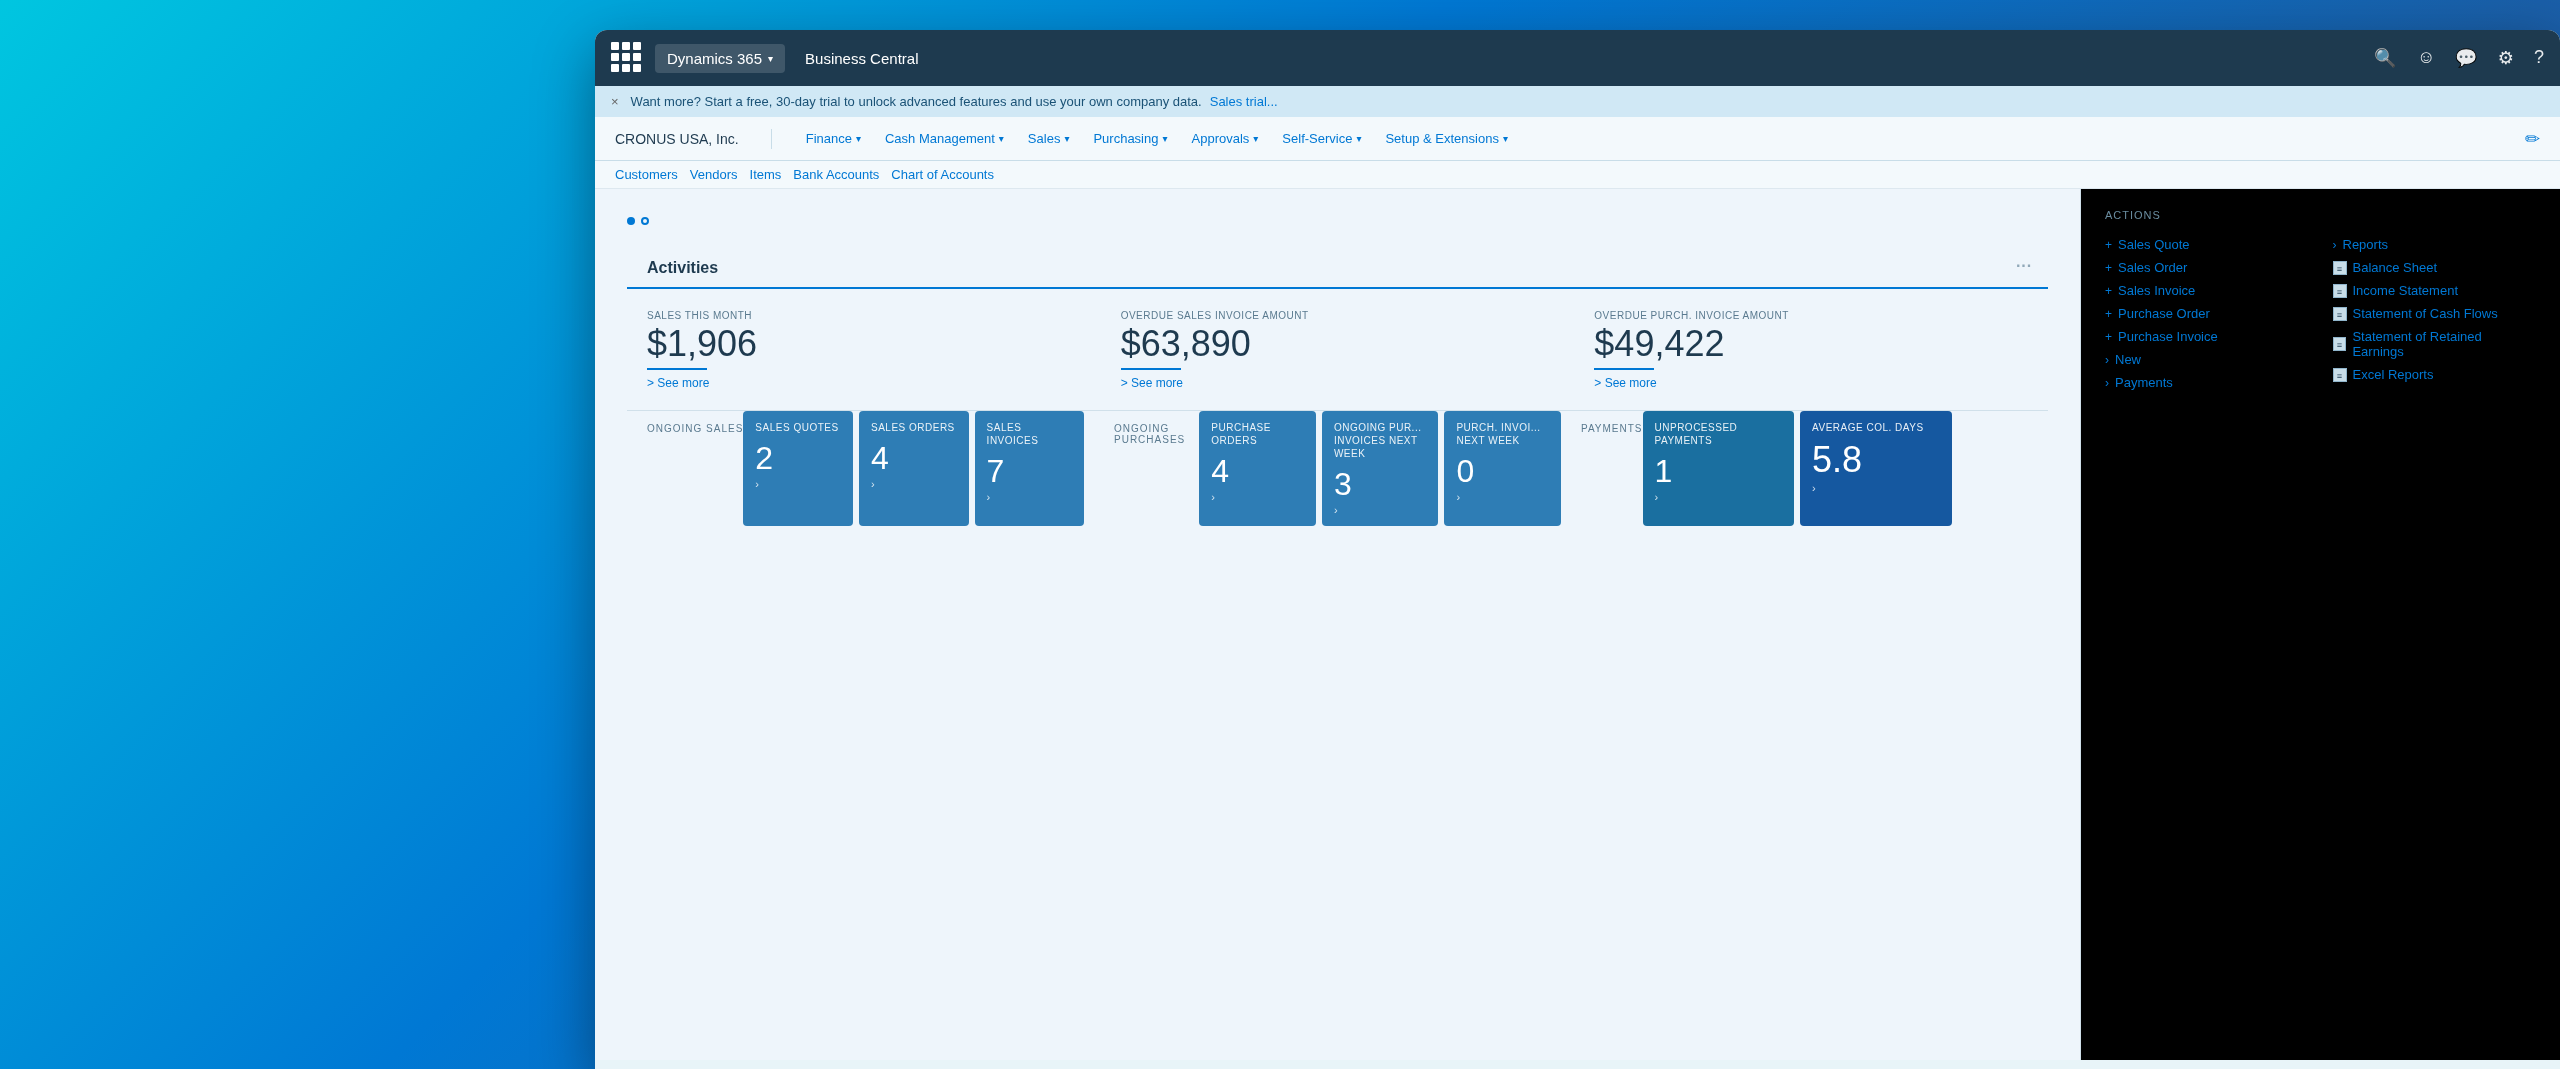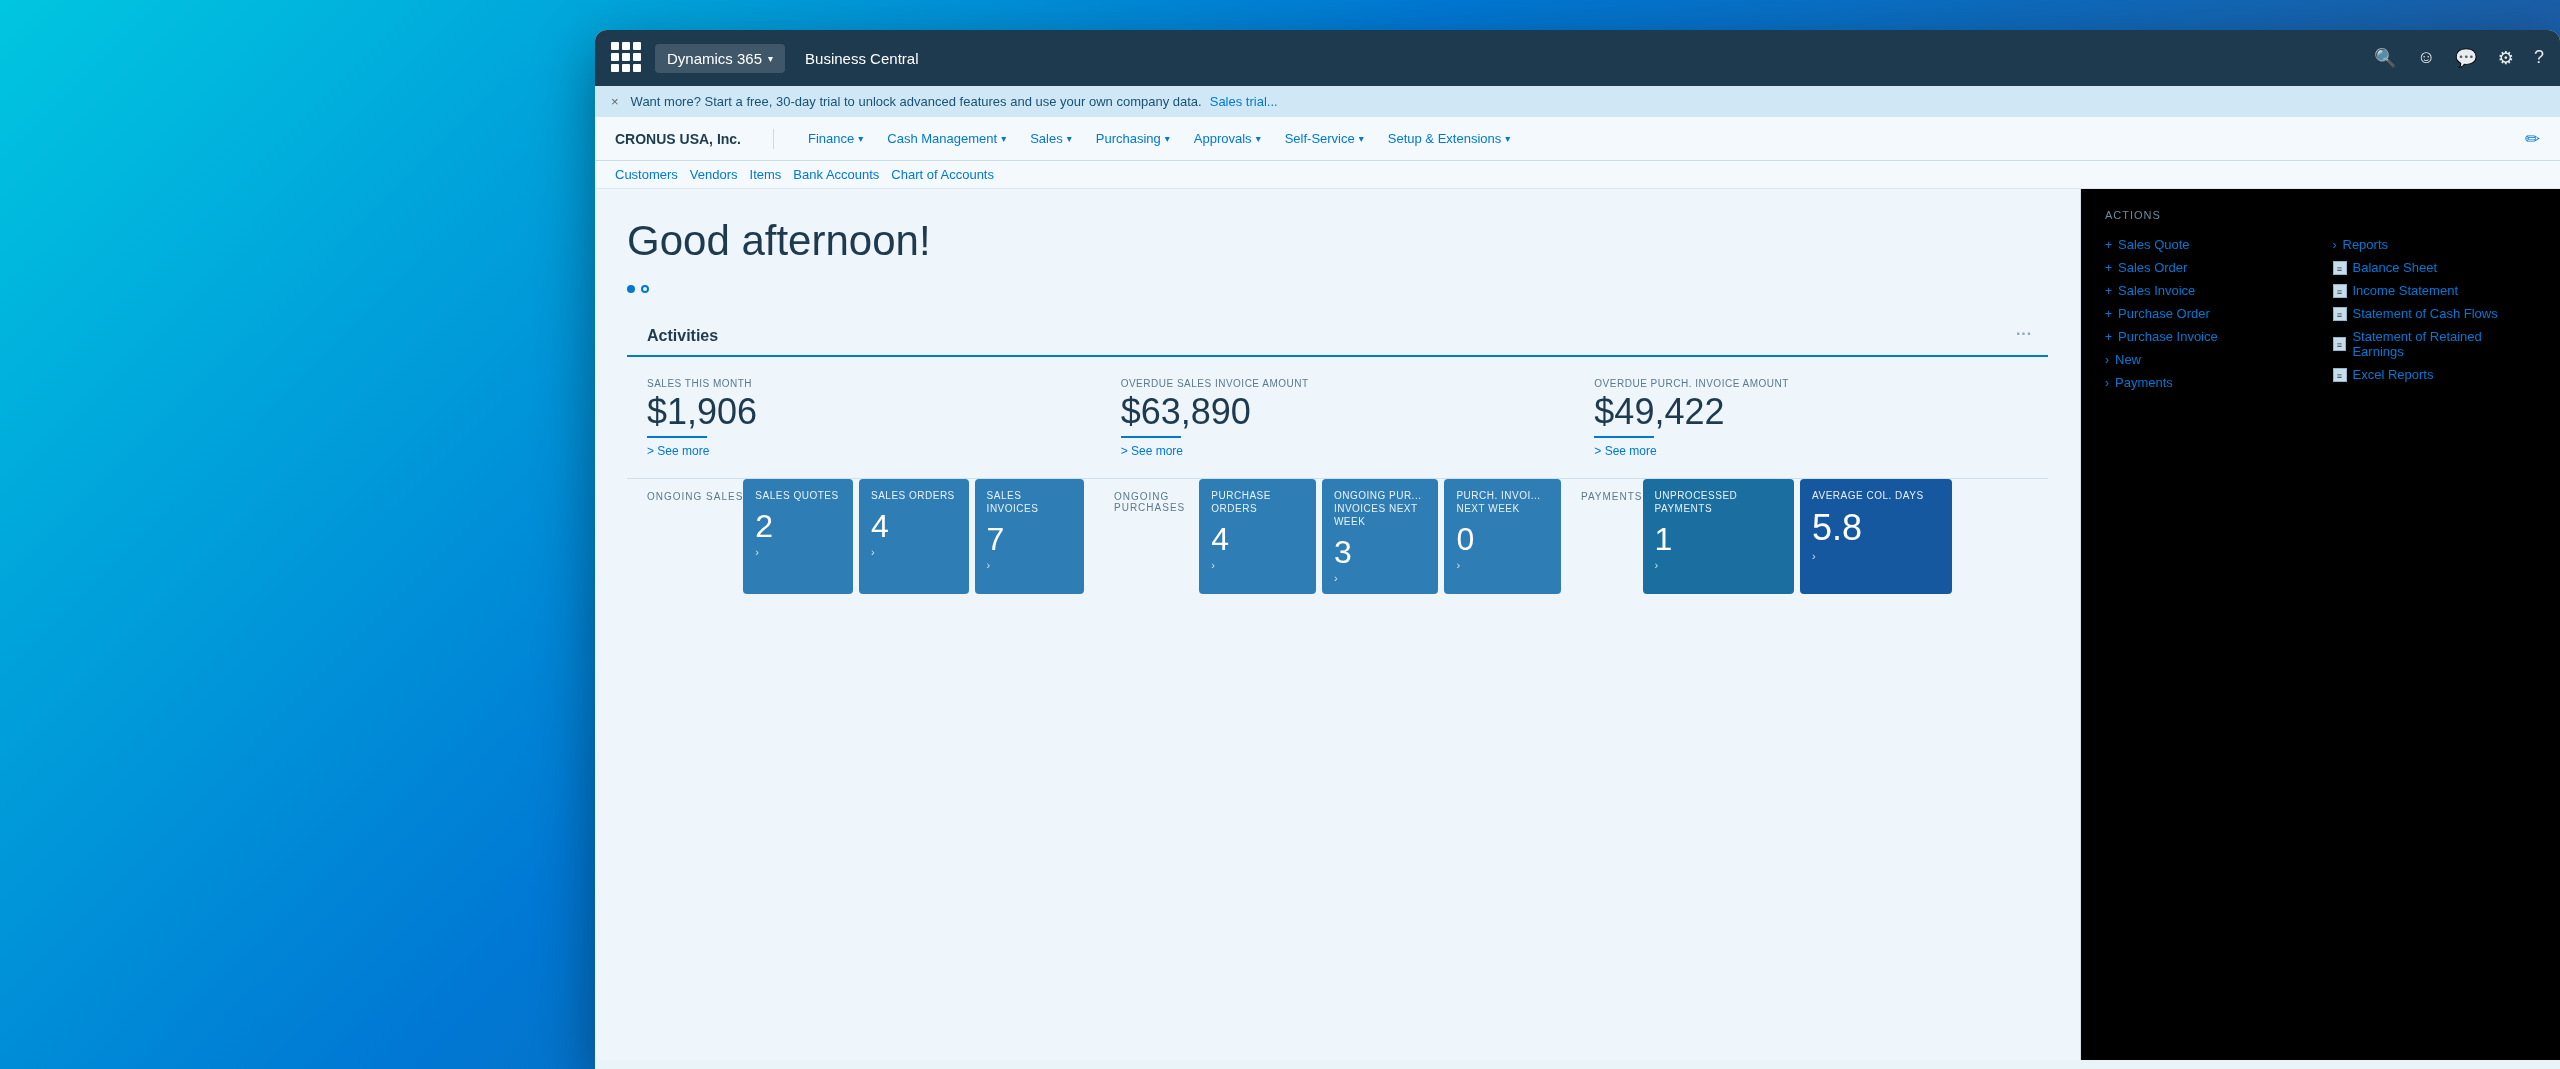--- a/index.html
+++ b/index.html
@@ -98,21 +98,21 @@
       background: #f3f9fc;
       border-bottom: 1px solid #c8dde8;
       padding: 0 20px;
       display: flex;
       align-items: center;
       height: 44px;
       gap: 24px;
     }
     .company-name {
       font-size: 14px;
-      font-weight: 700;
+      font-weight: 400;
       color: #1e3a4f;
       margin-right: 8px;
     }
     .nav-divider {
       width: 1px;
       height: 20px;
       background: #c8dde8;
     }
     .nav-menu-items {
       display: flex;
@@ -405,21 +405,20 @@
     <span class="quick-link">Items</span>
     <span class="quick-link">Bank Accounts</span>
     <span class="quick-link">Chart of Accounts</span>
   </div>
 
   <div class="main-content">
 
     <div class="left-panel">
 
       <div>
-        <div class="headline-text">Good afternoon!</div>
       </div>
 
       <div class="dots">
         <div class="dot"></div>
         <div class="dot empty"></div>
       </div>
 
       <div class="activities-wrapper">
         <div class="activities-header">
           <span>Activities</span>

